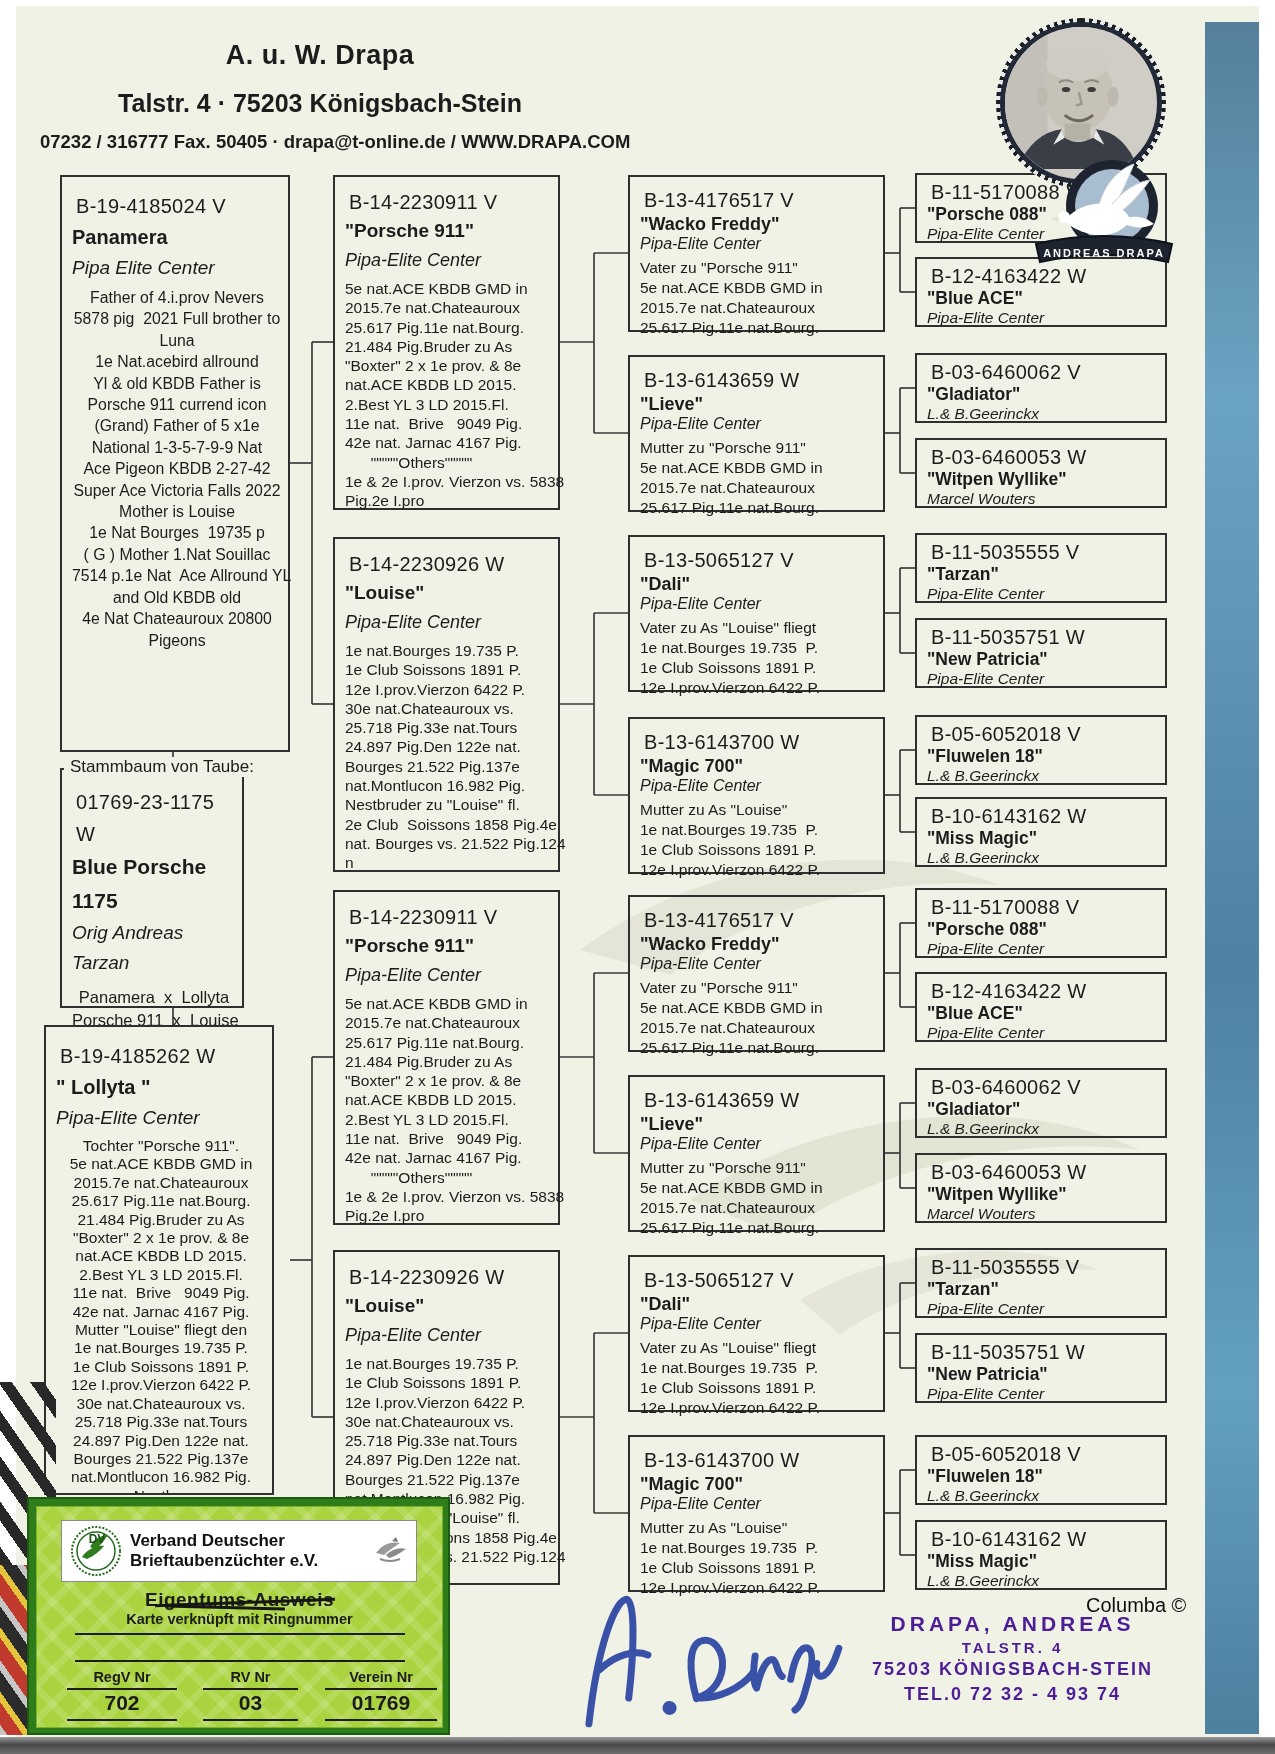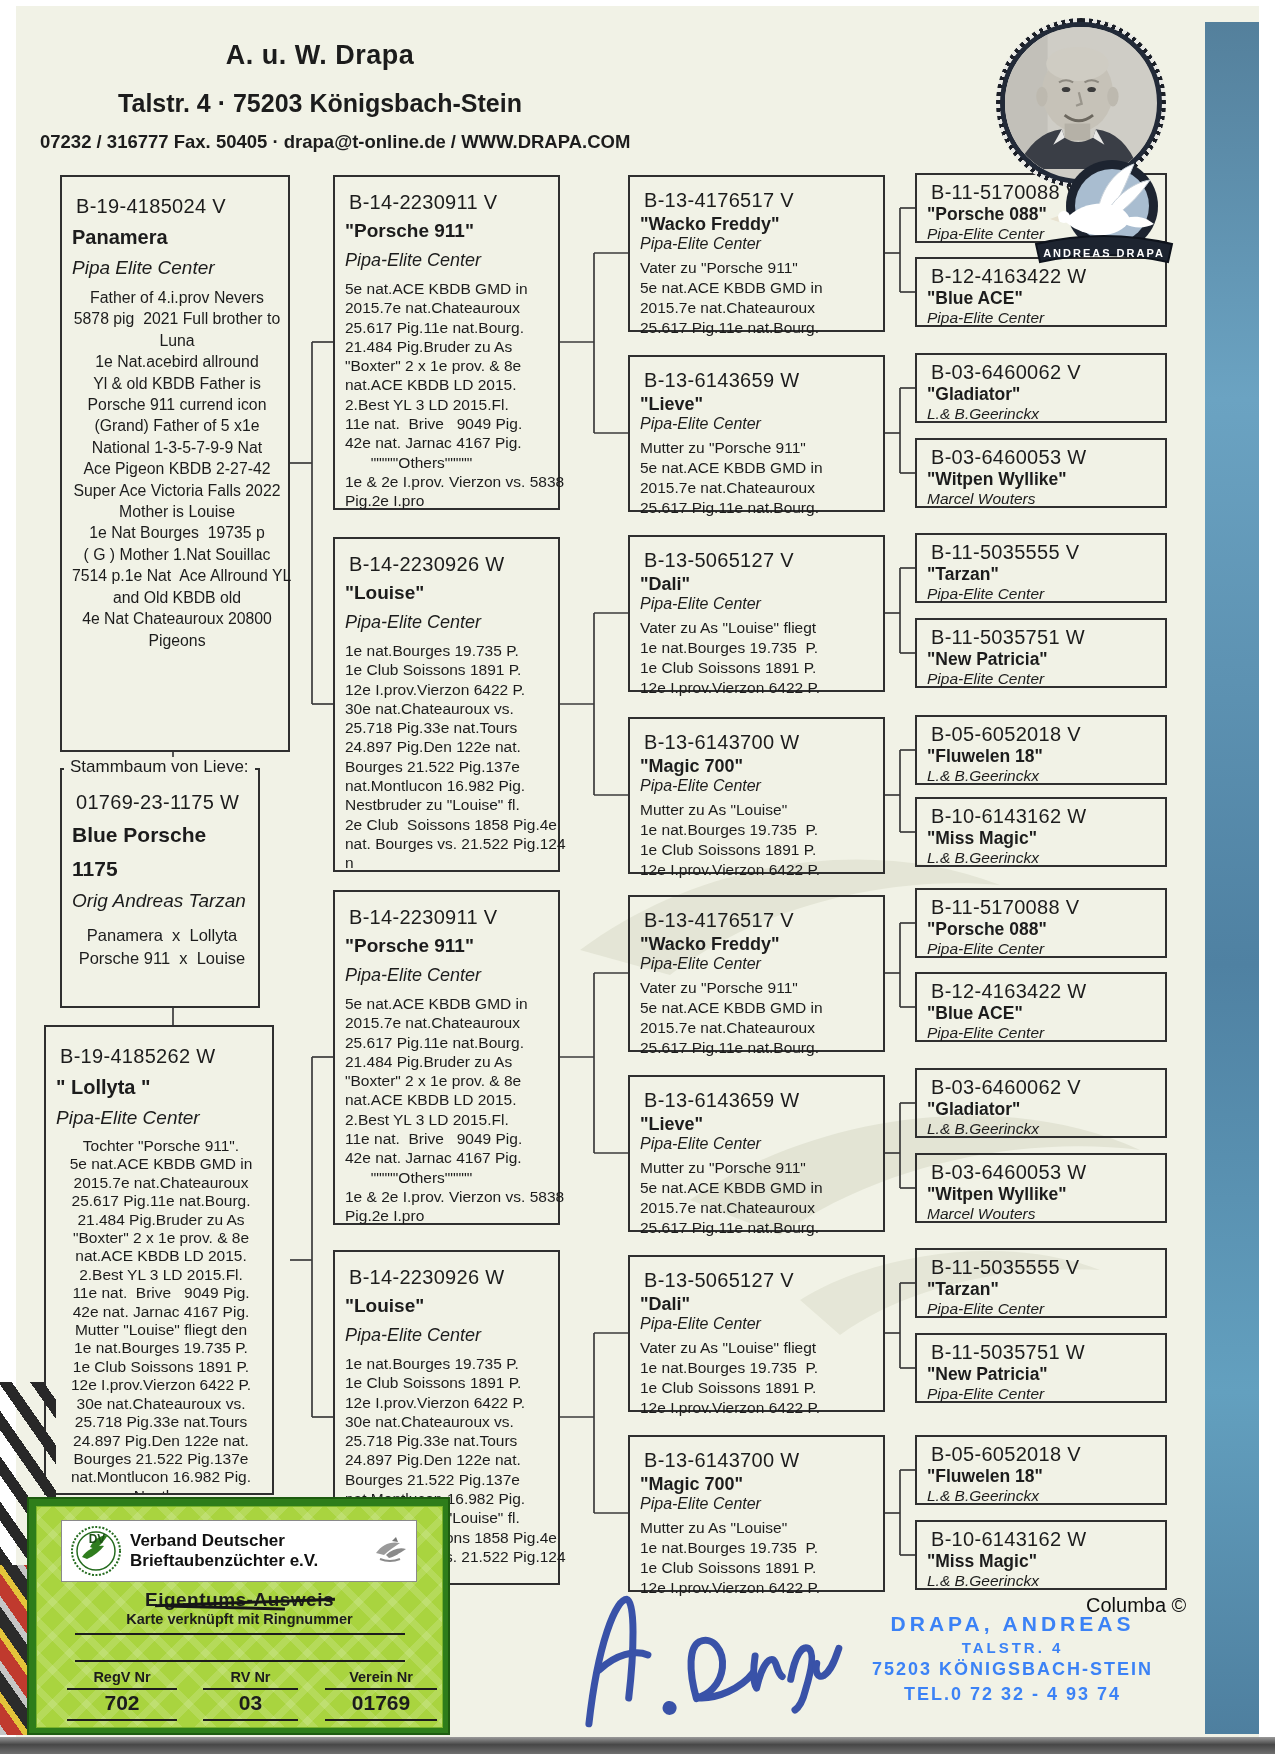--- a/index.html
+++ b/index.html
@@ -84,21 +84,21 @@
   .cf2{left:166px;top:162px;width:95px;}
   .cf3{left:288px;top:162px;width:112px;}
   
   .stripes-b{position:absolute;left:0;top:1382px;width:56px;height:210px;z-index:5;
         background:repeating-linear-gradient(55deg, transparent 0 15px, #282828 15px 26px);}
   .stripes-r{position:absolute;left:0;top:1565px;width:30px;height:170px;z-index:5;
         background:repeating-linear-gradient(55deg,#c6c6c6 0 6px,#c03a2e 6px 19px,#e4c43a 19px 25px,#2b2b2b 25px 37px);}
   
   .columba{position:absolute;left:1086px;top:1594px;font-size:20px;z-index:9;color:#101010;}
   .stamp{position:absolute;left:810px;top:1612px;width:405px;text-align:center;z-index:8;
-        color:#3b82f6;font-weight:bold;}
+        color:#4c1d95;font-weight:bold;}
   .st1{font-size:21px;letter-spacing:4px;}
   .st2{font-size:15px;letter-spacing:3px;margin-top:3px;}
   .st3{font-size:18px;letter-spacing:2px;margin-top:3px;}
   .st4{font-size:18px;letter-spacing:2px;margin-top:4px;}
   .sig{position:absolute;left:540px;top:1555px;z-index:10;}
 </style>
 </head>
 <body>
 
 <div class="paper"></div>
@@ -206,21 +206,21 @@
   <path d="M70,52 C74,30 88,12 106,6 C100,20 95,34 87,46 Z" fill="#ffffff" stroke="#c9d2da" stroke-width="1"></path>
   <path d="M80,52 C92,34 108,24 122,22 C113,35 102,47 91,55 Z" fill="#ffffff" stroke="#c9d2da" stroke-width="1"></path>
   <path d="M36,62 C50,48 66,44 80,46 C92,48 100,54 102,62 C96,74 78,80 62,76 C50,73 41,68 36,62 Z" fill="#ffffff"></path>
   <circle cx="36" cy="59" r="6" fill="#ffffff"></circle>
   <path d="M30,58 l-8,3 l9,3 z" fill="#e8e2d0"></path>
   <path d="M98,60 C108,57 118,59 126,66 C116,71 105,70 97,66 Z" fill="#ffffff"></path>
   <path d="M8,86 Q76,70 144,86 L140,104 Q76,90 12,104 Z" fill="#1d2430" stroke="#0e131c" stroke-width="2"></path>
   <text x="76" y="99" text-anchor="middle" fill="#ffffff" font-size="11" font-weight="bold" letter-spacing="2" font-family="Liberation Sans, sans-serif">ANDREAS DRAPA</text>
 </svg>
 
-<div class="legend">Stammbaum von Lieve:</div>
+<div class="legend">Stammbaum von Taube:</div>
 
 <div id="boxes">
     <div class="pbox g1" style="left: 60px; top: 175px; width: 230px; height: 577px;">
     <div class="ring">B-19-4185024 V</div>
     <div class="name">Panamera</div>
     <div class="loft">Pipa Elite Center</div>
     <div class="btext">Father of 4.i.prov Nevers
 5878 pig  2021 Full brother to
 Luna
 1e Nat.acebird allround
@@ -231,21 +231,21 @@
 Ace Pigeon KBDB 2-27-42
 Super Ace Victoria Falls 2022
 Mother is Louise
 1e Nat Bourges  19735 p
 ( G ) Mother 1.Nat Souillac
 7514 p.1e Nat  Ace Allround YL
 and Old KBDB old
 4e Nat Chateauroux 20800
 Pigeons</div>
   </div>
-    <div class="pbox g1 subject" style="left: 60px; top: 768px; width: 200px; height: 240px;">
+    <div class="pbox g1 subject" style="left: 60px; top: 768px; width: 184px; height: 240px;">
     <div class="ring">01769-23-1175 W</div>
     <div class="name">Blue Porsche 1175</div>
     <div class="loft">Orig Andreas Tarzan</div>
     <div class="btext">Panamera  x  Lollyta
 Porsche 911  x  Louise</div>
   </div>
     <div class="pbox g1 g1m clip" style="left: 44px; top: 1025px; width: 230px; height: 470px;">
     <div class="ring">B-19-4185262 W</div>
     <div class="name">"   Lollyta "</div>
     <div class="loft">Pipa-Elite Center</div>

